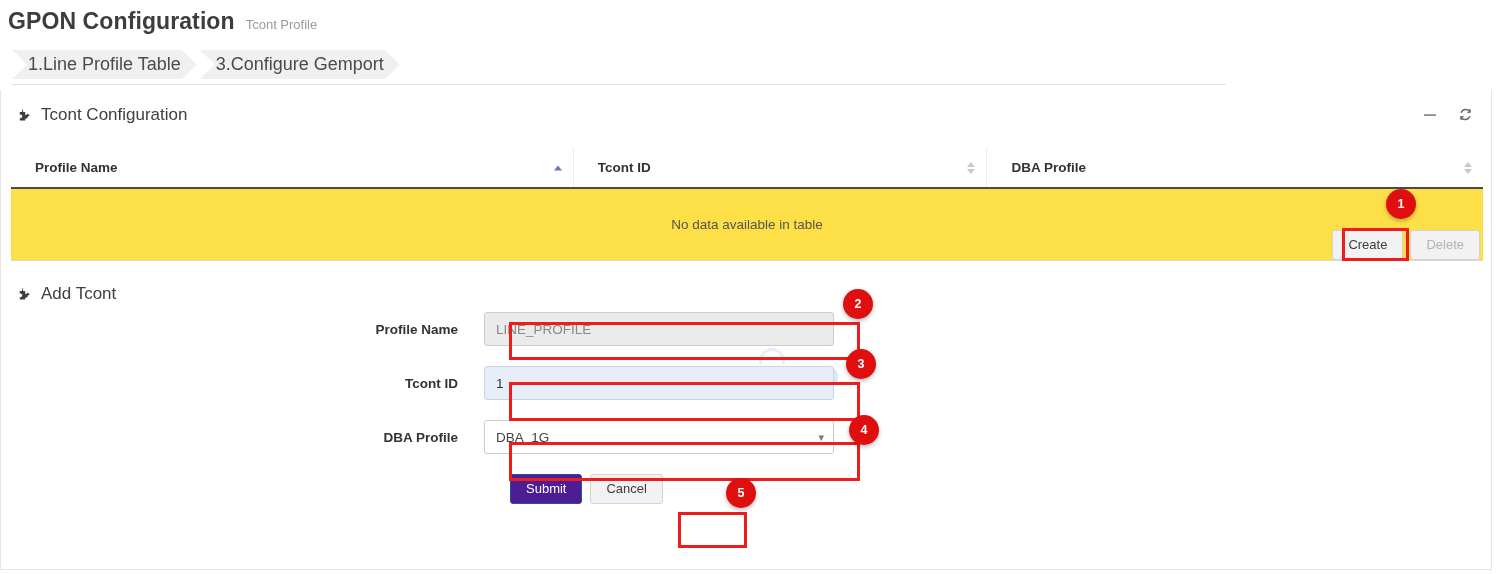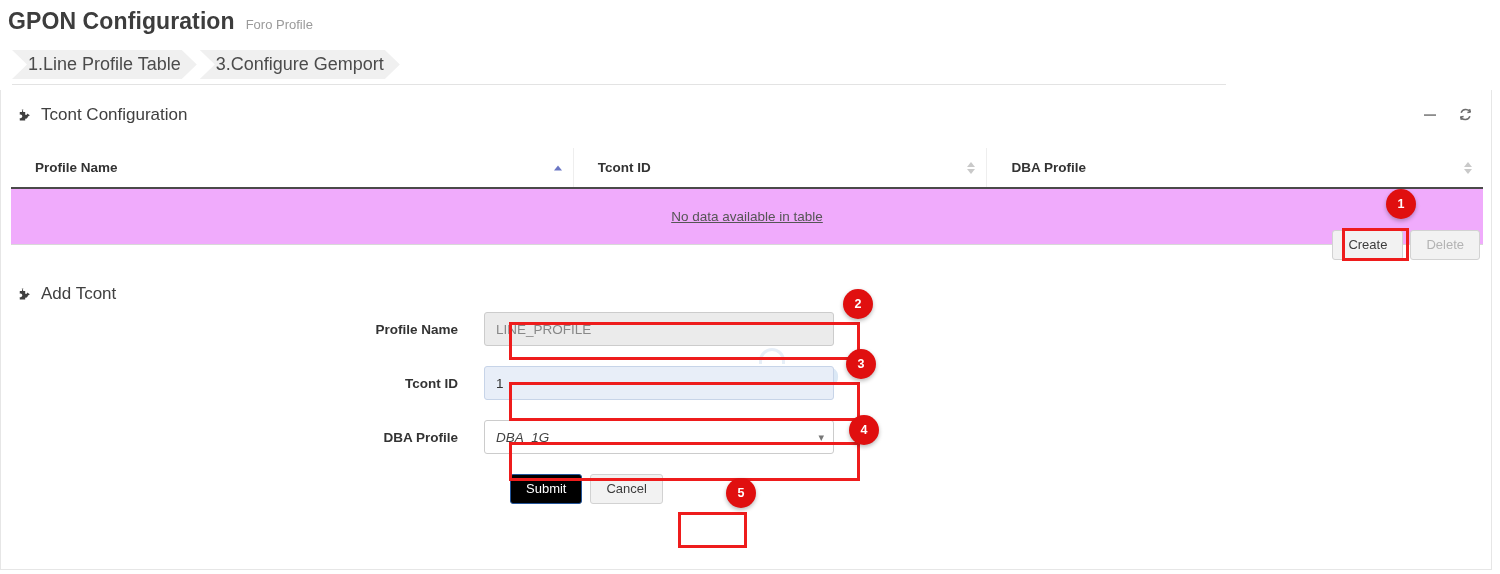--- a/index.html
+++ b/index.html
@@ -50,46 +50,46 @@
     padding:12px 0 12px 24px; border-bottom:2px solid #4a4a4a;
     border-right:1px solid #eeeeee; position:relative; background:#fff;
   }
   table.dt thead th:last-child { border-right:none; }
   .sort-ind { position:absolute; right:11px; top:50%; transform:translateY(-50%); display:flex; flex-direction:column; gap:2px; }
   .tri { width:0; height:0; border-left:4px solid transparent; border-right:4px solid transparent; }
   .tri.up { border-bottom:5px solid #c9c9c9; }
   .tri.dn { border-top:5px solid #c9c9c9; }
   .tri.up.on { border-bottom-color:#6a76c4; }
   table.dt tbody td {
-    text-align:center; font-size:13.5px; color:#555; padding:20px 0;
-    background:#f0abfc; border-bottom:1px solid #d8d8d8;text-decoration:underline;
+    text-align:center; font-size:13.5px; color:#555; padding:28px 0;
+    background:#fde047; border-bottom:1px solid #d8d8d8;
   }
 
   
   .tbl-actions { position:absolute; right:11px; top:140px; display:flex; gap:7px; align-items:center; }
   .btn {
     font-size:13px; font-family:"Liberation Sans", sans-serif;
     padding:7px 15px; border:1px solid #d2d2d2; border-radius:3px;
     background:#f2f2f2; color:#3c3c3c; cursor:pointer; line-height:1.1;
   }
   .btn.disabled { color:#b3b3b3; cursor:default;text-align:center; }
-  .btn.primary { background:#000000; border-color:#24559a; color:#fff; }
+  .btn.primary { background:#4c1d95; border-color:#24559a; color:#fff; }
 
   
   .form { position:absolute; left:0; top:222px; width:100%; }
   .frow { display:flex; align-items:center; margin-bottom:20px; }
   .flabel { width:483px; text-align:right; padding-right:26px; font-size:13.5px; font-weight:bold; color:#333; }
   .fctl { width:350px; }
   .inp {
     width:100%; height:34px; font-size:13.5px; font-family:"Liberation Sans", sans-serif;
     padding:0 11px; border:1px solid #ccc; border-radius:3px; color:#444; background:#fff;
   }
   .inp.disabled { background:#ebebeb; color:#888; }
   .inp.focused { background:#e8eef8; border-color:#c7d4e8; color:#333; }
-  select.inp { appearance:none; -webkit-appearance:none; background:#fff;font-style:italic; }
+  select.inp { appearance:none; -webkit-appearance:none; background:#fff; }
   .selwrap { position:relative; }
   .chev { position:absolute; right:10px; top:50%; transform:translateY(-50%); pointer-events:none; color:#777; font-size:11px; }
   .fbtns { display:flex; gap:8px; margin-left:509px; margin-top:12px; }
 
   
   .watermark {
     position:absolute; left:676px; top:268px; display:flex; align-items:baseline;
     font-size:44px; font-weight:bold; letter-spacing:-1px; user-select:none;
   }
   .wm-a { color:#dcdcdc; }
@@ -107,21 +107,21 @@
     box-shadow:0 2px 4px rgba(0,0,0,.28);
   }
 </style>
 </head>
 <body>
 
 <div id="root">
 
   <div class="page-head">
     <span class="page-title">GPON Configuration</span>
-    <span class="page-sub">Foro Profile</span>
+    <span class="page-sub">Tcont Profile</span>
   </div>
 
   <div class="wizard">
     <div class="step first">
       <span>1.Line Profile Table</span>
     </div>
     <div class="step">
       <span>3.Configure Gemport</span>
     </div>
   </div>

